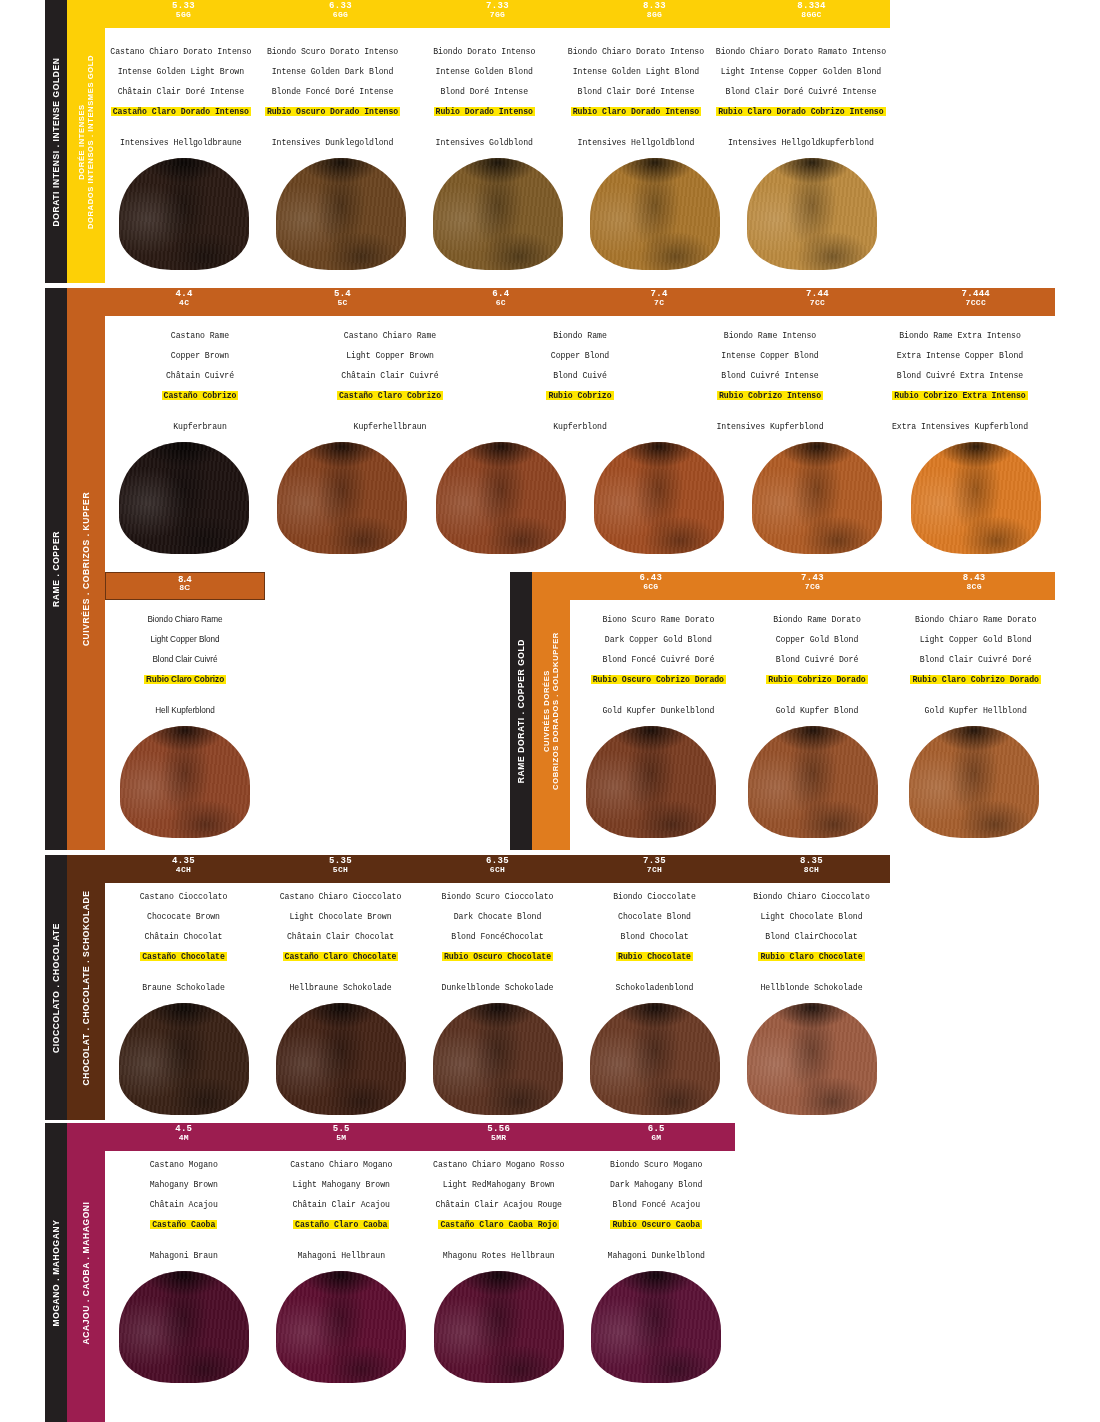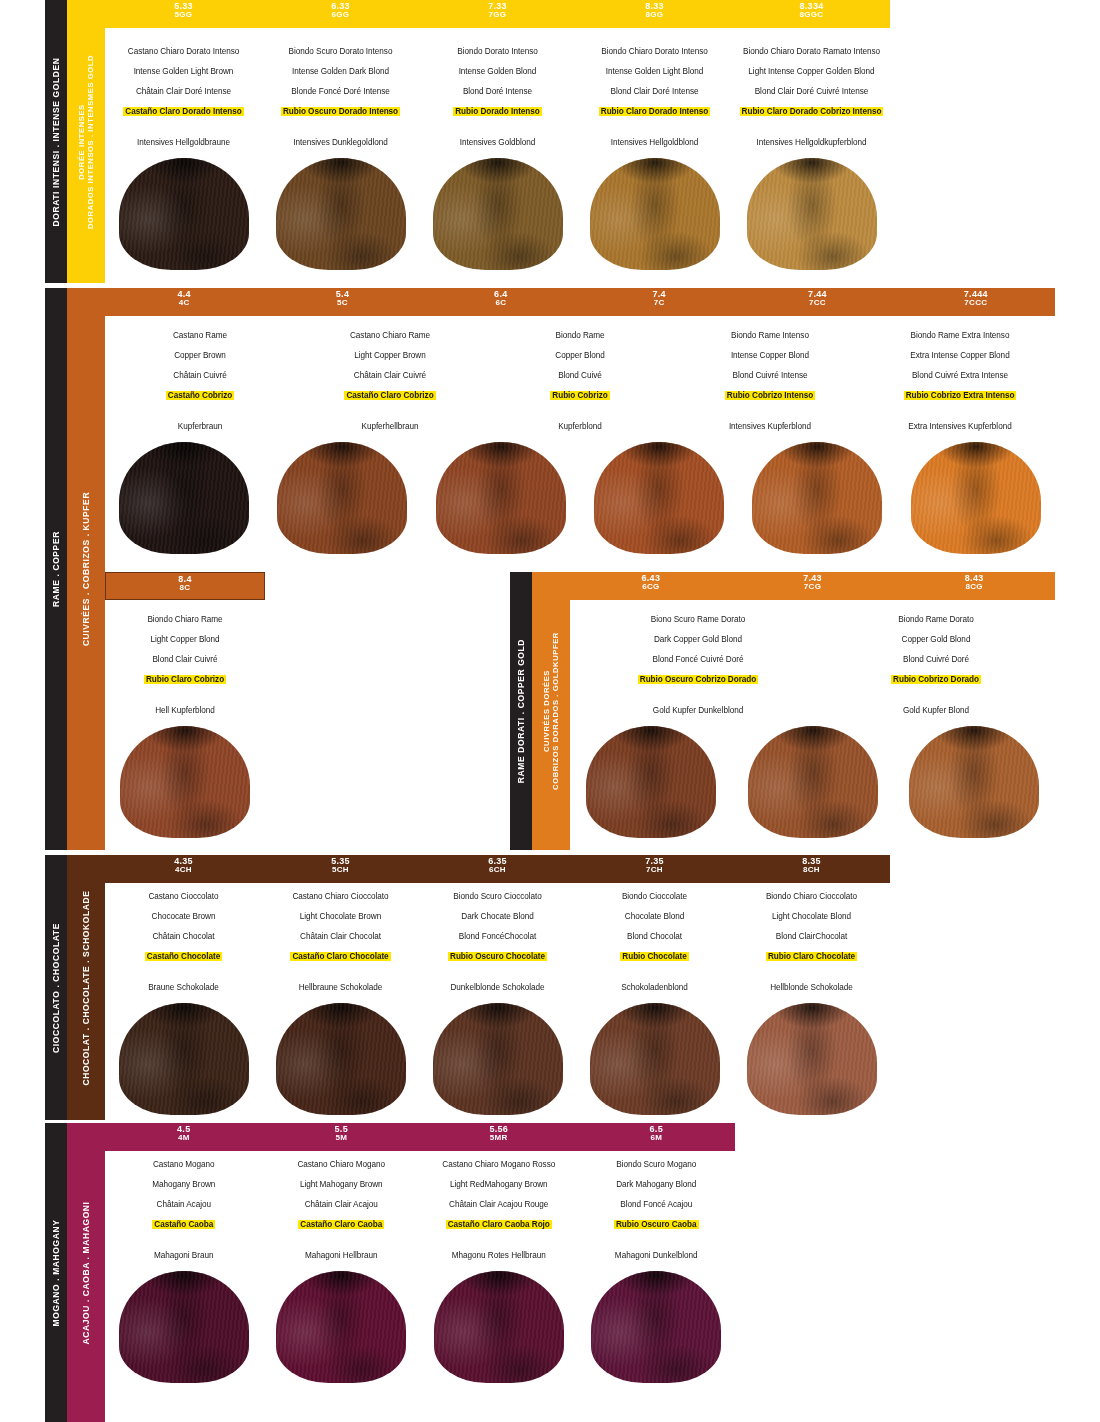--- a/index.html
+++ b/index.html
@@ -34,21 +34,21 @@
     transform-origin: center center;
     white-space: nowrap;
     font-size: 8.5px;
     font-weight: bold;
     letter-spacing: 0.6px;
     text-align: center;
     line-height: 1.25;
   }
   .spine-text.two { font-size: 7.6px; }
 
-  .body-area { flex: 1 1 auto; position: relative; background: #ffffff; }
+  .body-area { flex: 1 1 auto; position: relative; background: #ffffff; font-family: Liberation Mono, monospace; }
 
   
   .hdr-band {
     display: flex;
     height: 28px;
     color: #ffffff;
   }
   .hdr-cell {
     flex: 1 1 0;
     text-align: center;
@@ -381,20 +381,27 @@
           <div class="line"><span class="line es">Rubio Oscuro Cobrizo Dorado</span></div>
           <div class="line">Gold Kupfer Dunkelblond</div>
         </div>
         <div class="txt-cell">
           <div class="line">Biondo Rame Dorato</div>
           <div class="line">Copper Gold Blond</div>
           <div class="line">Blond Cuivré Doré</div>
           <div class="line"><span class="line es">Rubio Cobrizo Dorado</span></div>
           <div class="line">Gold Kupfer Blond</div>
         </div>
+        <div class="txt-cell">
+          <div class="line">Biondo Chiaro Rame Dorato</div>
+          <div class="line">Light Copper Gold Blond</div>
+          <div class="line">Blond Clair Cuivré Doré</div>
+          <div class="line"><span class="line es">Rubio Claro Cobrizo Dorado</span></div>
+          <div class="line">Gold Kupfer Hellblond</div>
+        </div>
       </div>
       <div class="sw-row">
         <div class="sw-cell">
             <div class="swatch">
               <div class="dome" style="background-color: rgb(122, 61, 34);"></div>
             </div>
           </div>
         <div class="sw-cell">
             <div class="swatch">
               <div class="dome" style="background-color: rgb(150, 81, 42);"></div>

